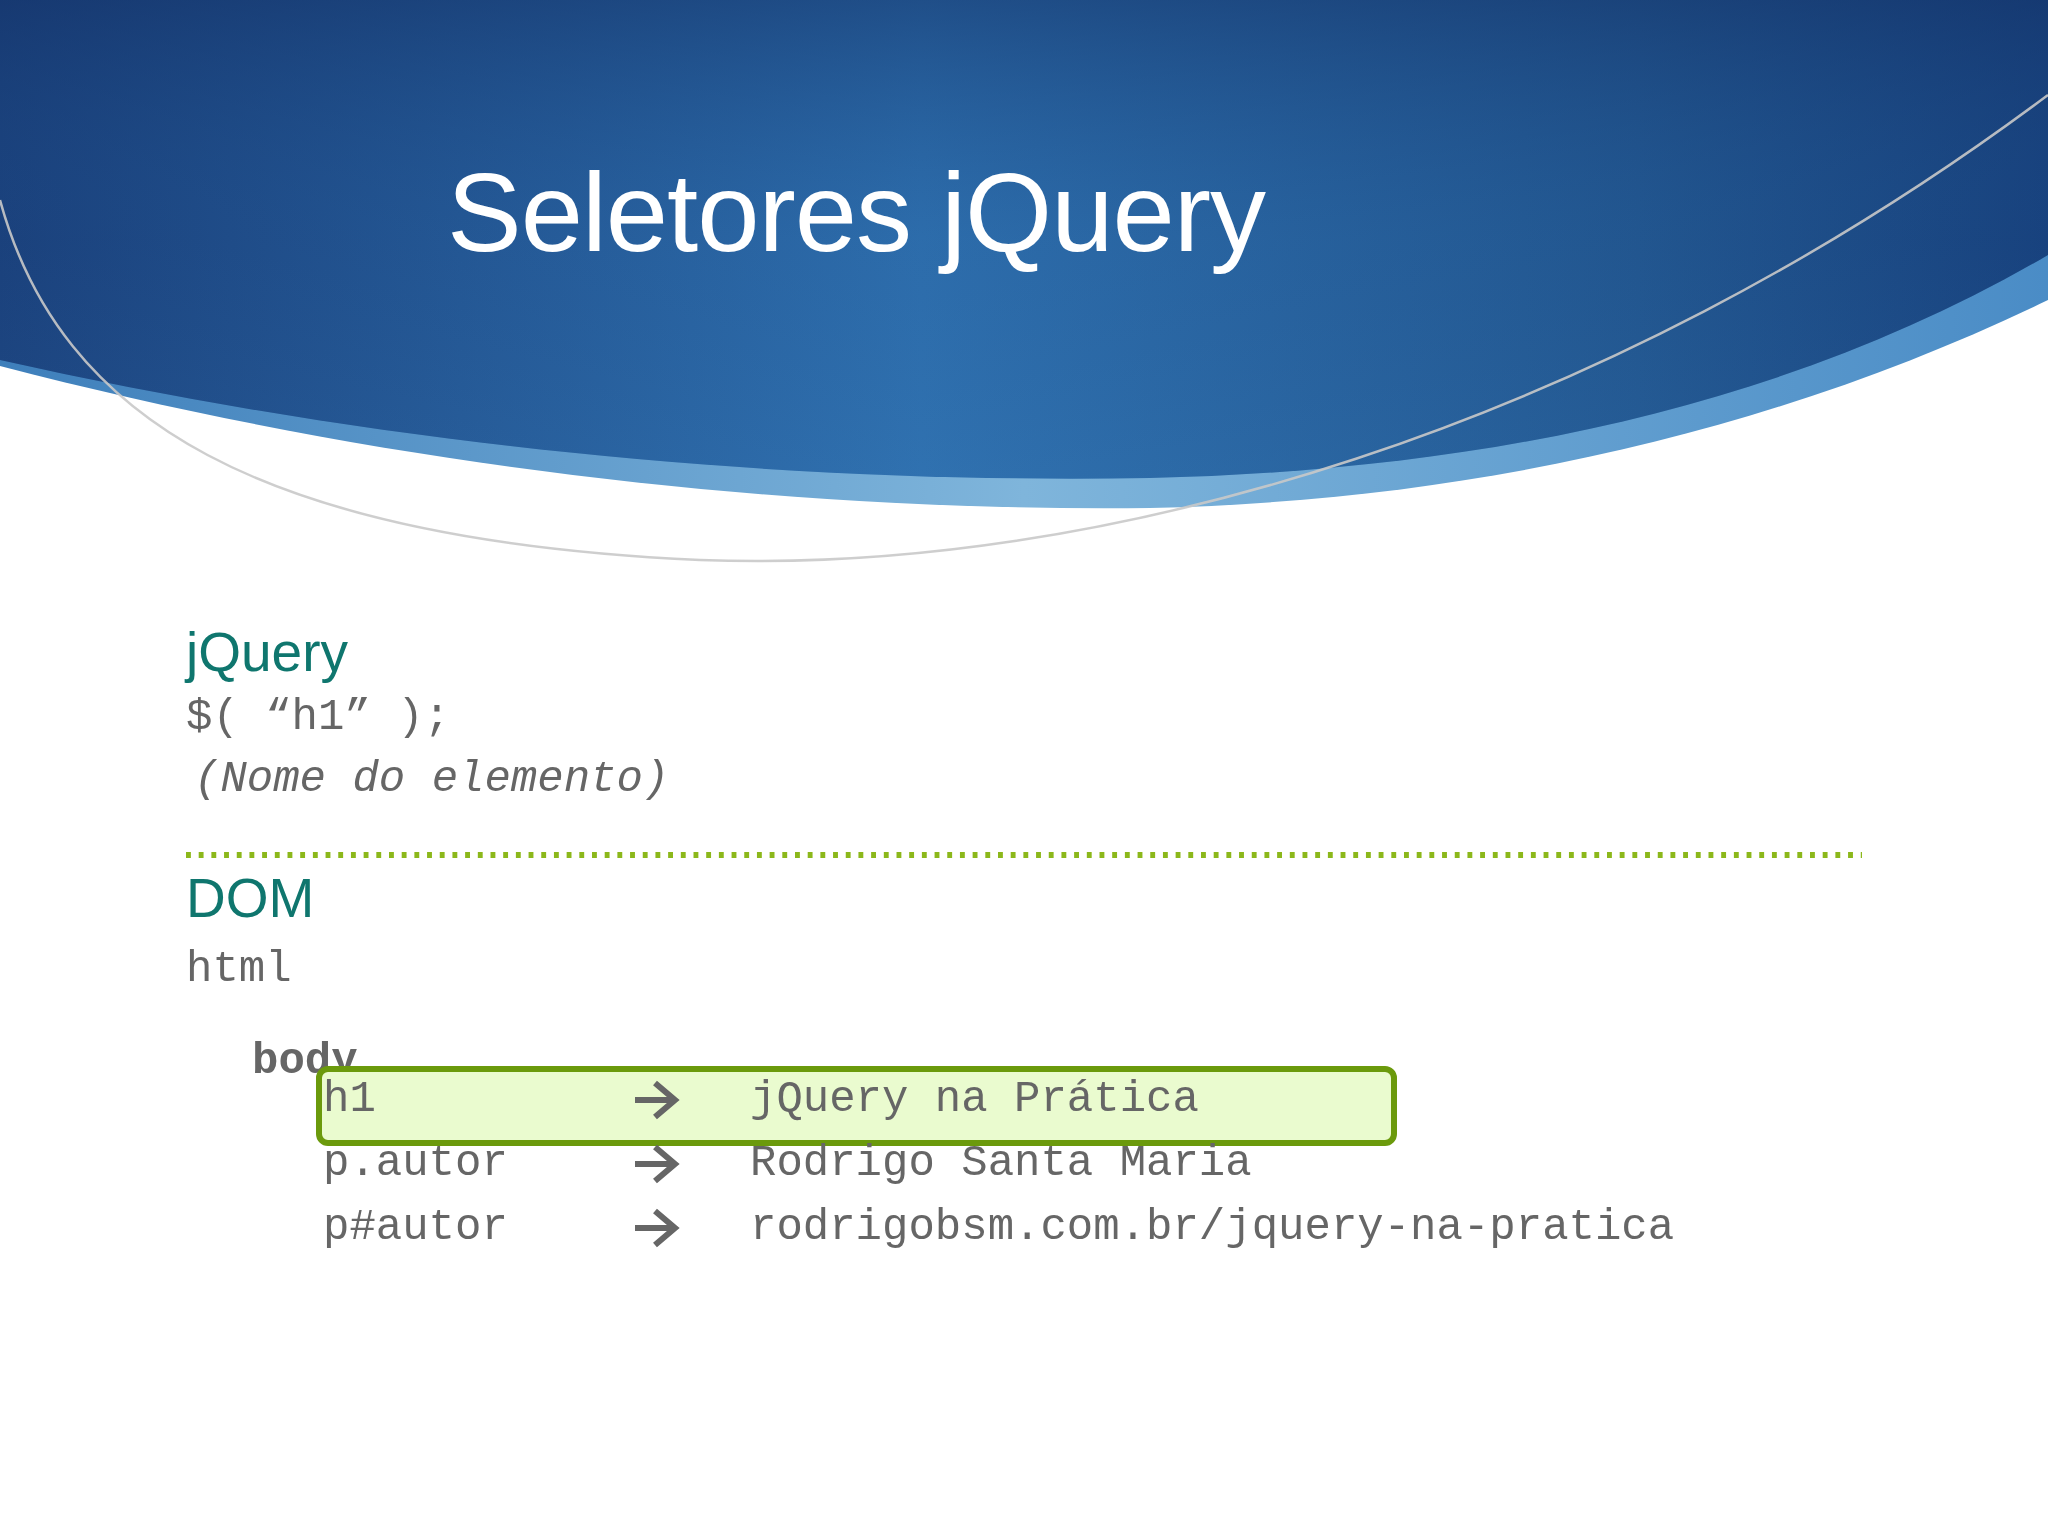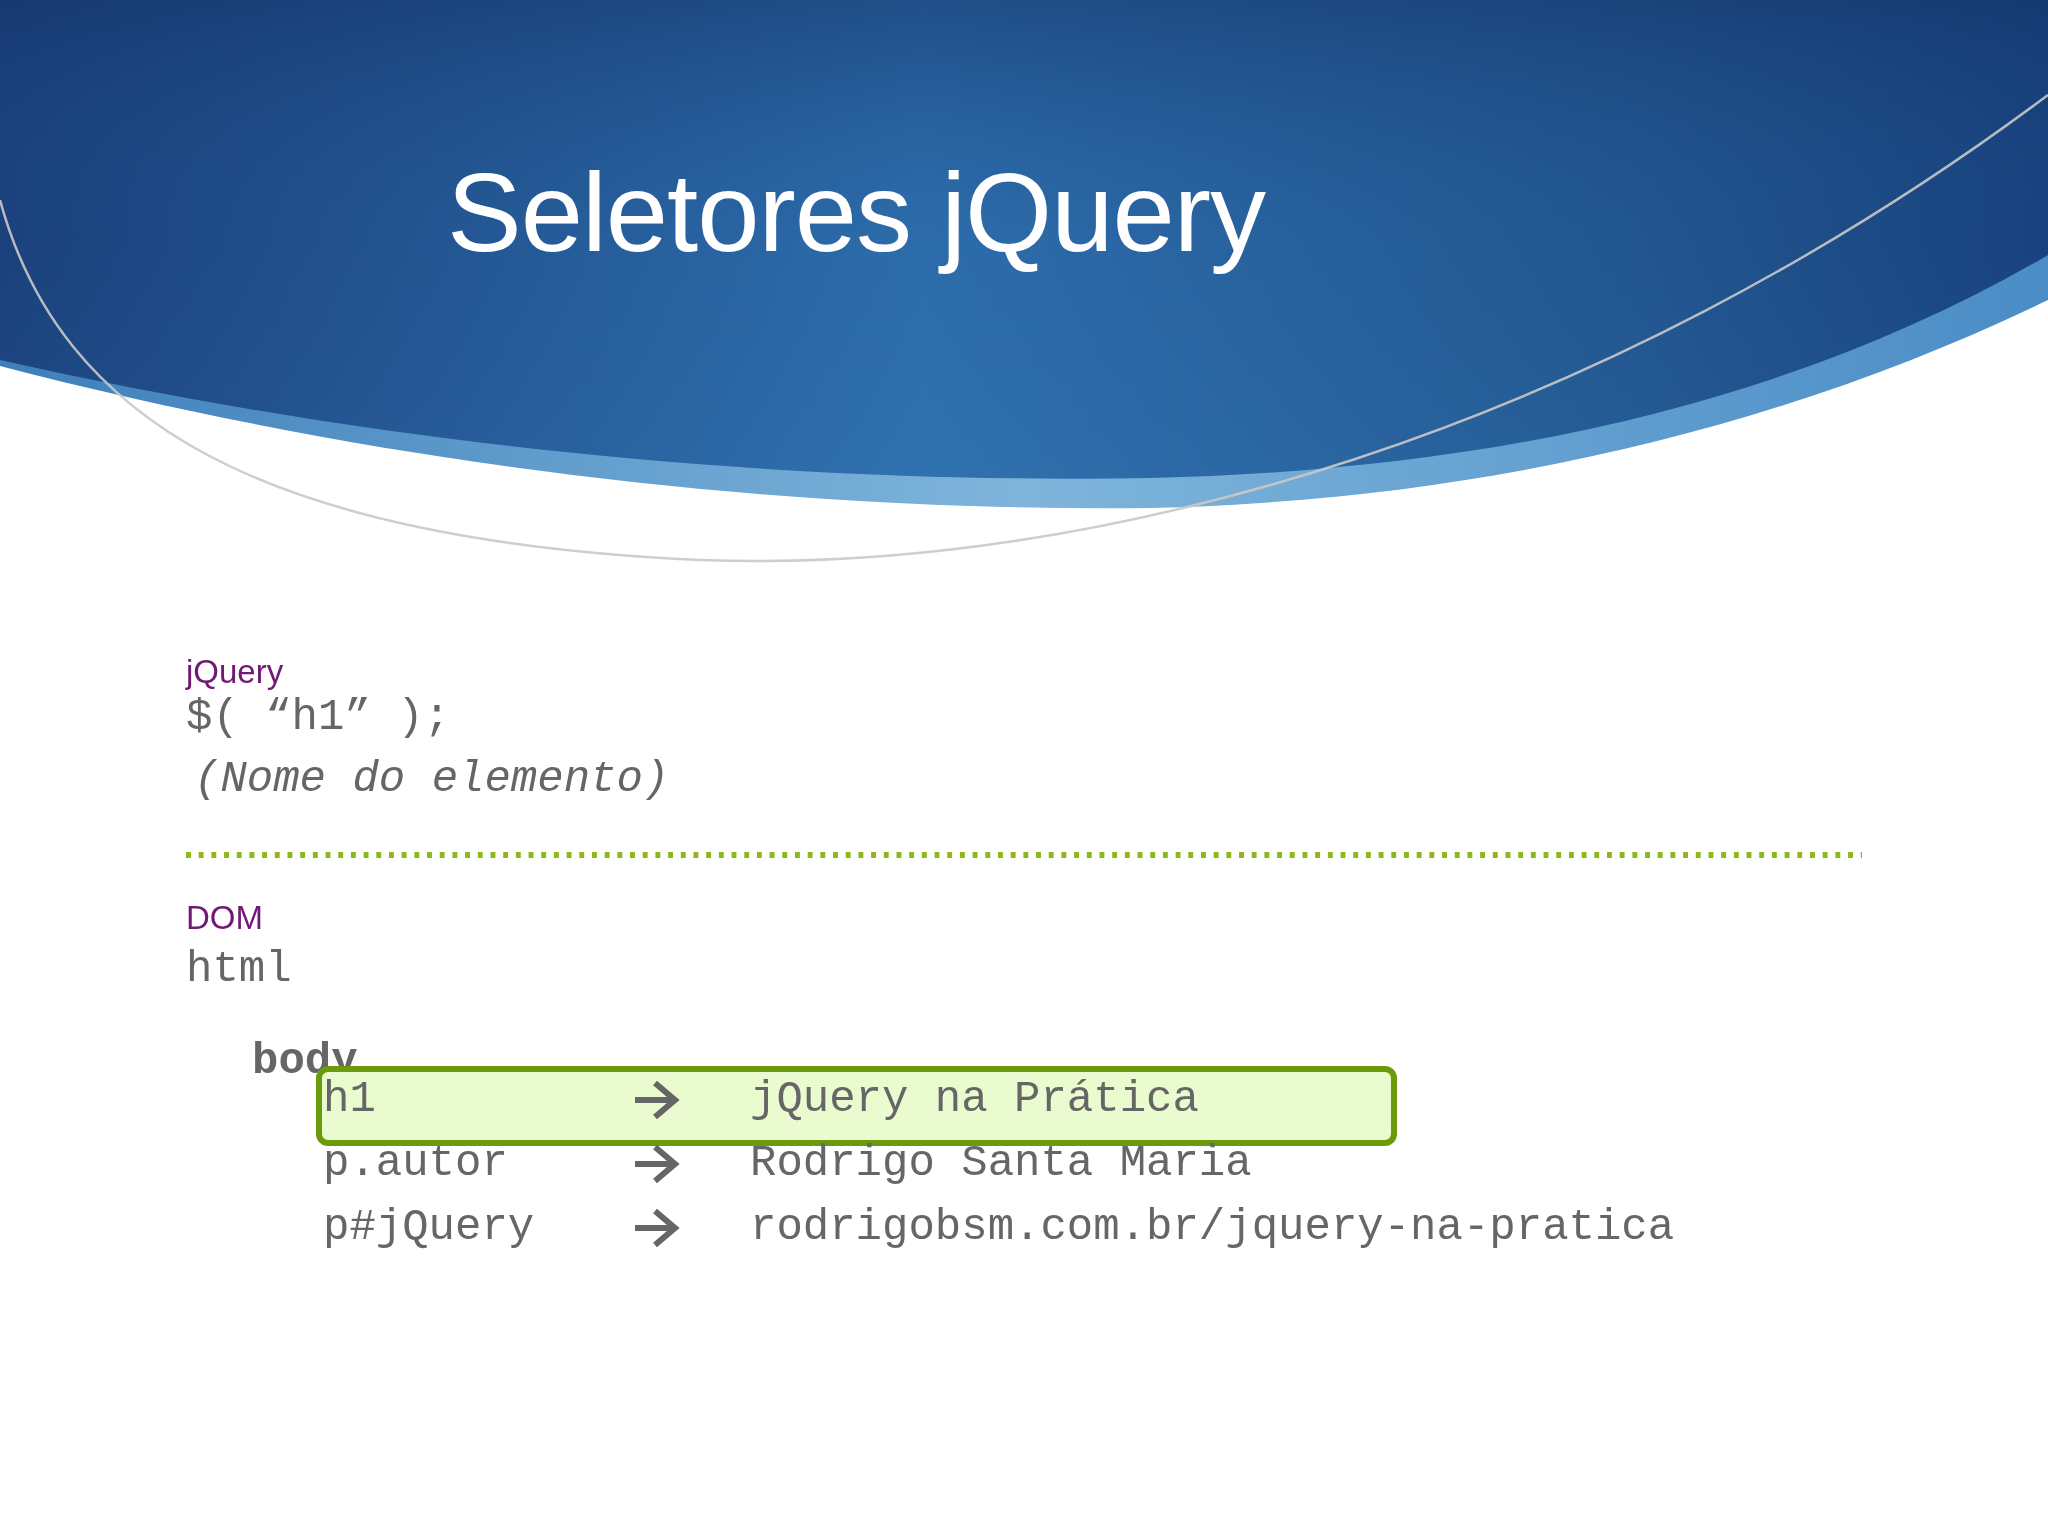--- a/index.html
+++ b/index.html
@@ -5,21 +5,21 @@
   html, body { margin:0; padding:0; }
   body { width:2048px; height:1536px; position:relative; overflow:hidden; background:#ffffff; }
   .bg { position:absolute; left:0; top:0; width:2048px; height:1536px; }
   .title {
     position:absolute; left:0; width:1712px; top:148px; text-align:center;
     font-family:"Liberation Sans", sans-serif; font-size:112px; color:#ffffff;
     letter-spacing:-1px; line-height:130px;
   }
   .sans-label {
     position:absolute; left:186px; font-family:"Liberation Sans", sans-serif;
-    font-size:33px; color:#701a75; line-height:56px;margin-top:20px;
+    font-size:55px; color:#0f766e; line-height:56px;
   }
   .mono {
     position:absolute; font-family:"Liberation Mono", monospace;
     font-size:44px; color:#666666; line-height:62px; white-space:pre;
   }
   .italic { font-style:italic; }
   .divider {
     position:absolute; left:186px; top:852px; width:1676px; height:6px;
     background-image: linear-gradient(to right, #8cb81b 0 5px, transparent 5px 12.7px);
     background-size:12.7px 6px; background-repeat:repeat-x;
@@ -89,18 +89,18 @@
 
 <div class="row" style="top:1132px;">
   <span class="mono key">p.autor</span>
   <svg class="arrow" viewBox="0 0 48 40">
       <path d="M2,20 H42 M22,3 L42,20 L22,37" fill="none" stroke="#666" stroke-width="6"></path>
     </svg>
   <span class="mono val">Rodrigo Santa Maria</span>
 </div>
 
 <div class="row" style="top:1196px;">
-  <span class="mono key">p#jQuery</span>
+  <span class="mono key">p#autor</span>
   <svg class="arrow" viewBox="0 0 48 40">
       <path d="M2,20 H42 M22,3 L42,20 L22,37" fill="none" stroke="#666" stroke-width="6"></path>
     </svg>
   <span class="mono val">rodrigobsm.com.br/jquery-na-pratica</span>
 </div>
 
 </body></html>

